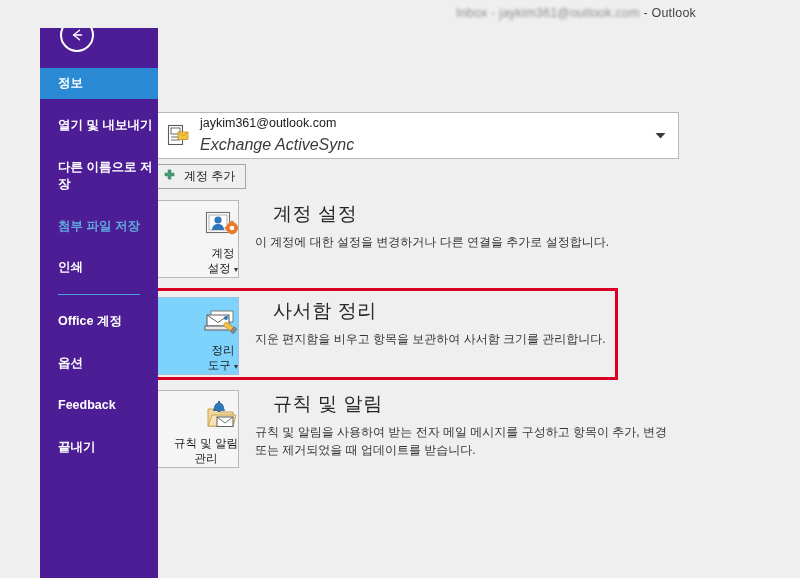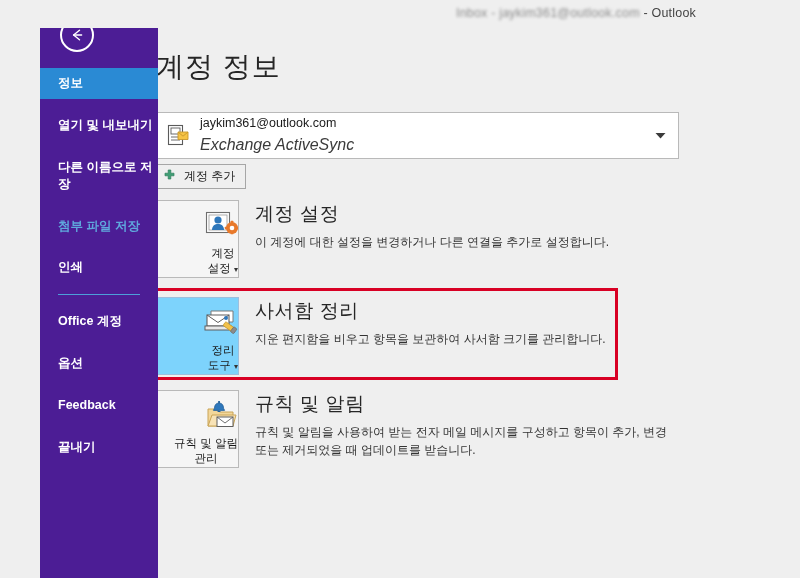--- a/index.html
+++ b/index.html
@@ -225,20 +225,21 @@
     line-height: 1.35;
   }
   .big-btn .blabel .caret { font-size: 8px; color: #333; }
 
   .sec-text { margin-left: 16px; padding-top: 2px; }
   .sec-head {
     font-size: 19px;
     color: #262626;
     letter-spacing: .6px;
     line-height: 1.3;
+    margin-left: 18px;
   }
   .sec-desc {
     margin-top: 6px;
     font-size: 12px;
     color: #333333;
     line-height: 1.55;
     max-width: 412px;
   }
 
   
@@ -289,21 +290,20 @@
       <div class="nav-item nav-item-small">옵션</div>
       <div class="nav-gap"></div>
       <div class="nav-item nav-item-small">Feedback</div>
       <div class="nav-gap"></div>
       <div class="nav-item nav-item-small">끝내기</div>
     </div>
   </div>
 
   <div class="content">
 
-    <div class="page-title">계정 정보</div>
 
     <div class="acct-box">
       <div class="acct-icon">
         <svg width="26" height="26" viewBox="0 0 26 26">
           <rect x="3.5" y="2.5" width="14" height="19" fill="#ffffff" stroke="#5b5b5b" stroke-width="1.1"></rect>
           <rect x="6" y="5" width="9" height="6" fill="none" stroke="#5b5b5b" stroke-width=".9"></rect>
           <line x1="6" y1="14" x2="15" y2="14" stroke="#5b5b5b" stroke-width=".9"></line>
           <line x1="6" y1="17" x2="15" y2="17" stroke="#5b5b5b" stroke-width=".9"></line>
           <polygon points="13,9 23,9 23,16.5 13,16.5" fill="#f6c344" stroke="#c8972a" stroke-width=".9"></polygon>
           <polyline points="13,9 18,13.2 23,9" fill="none" stroke="#c8972a" stroke-width=".9"></polyline>

